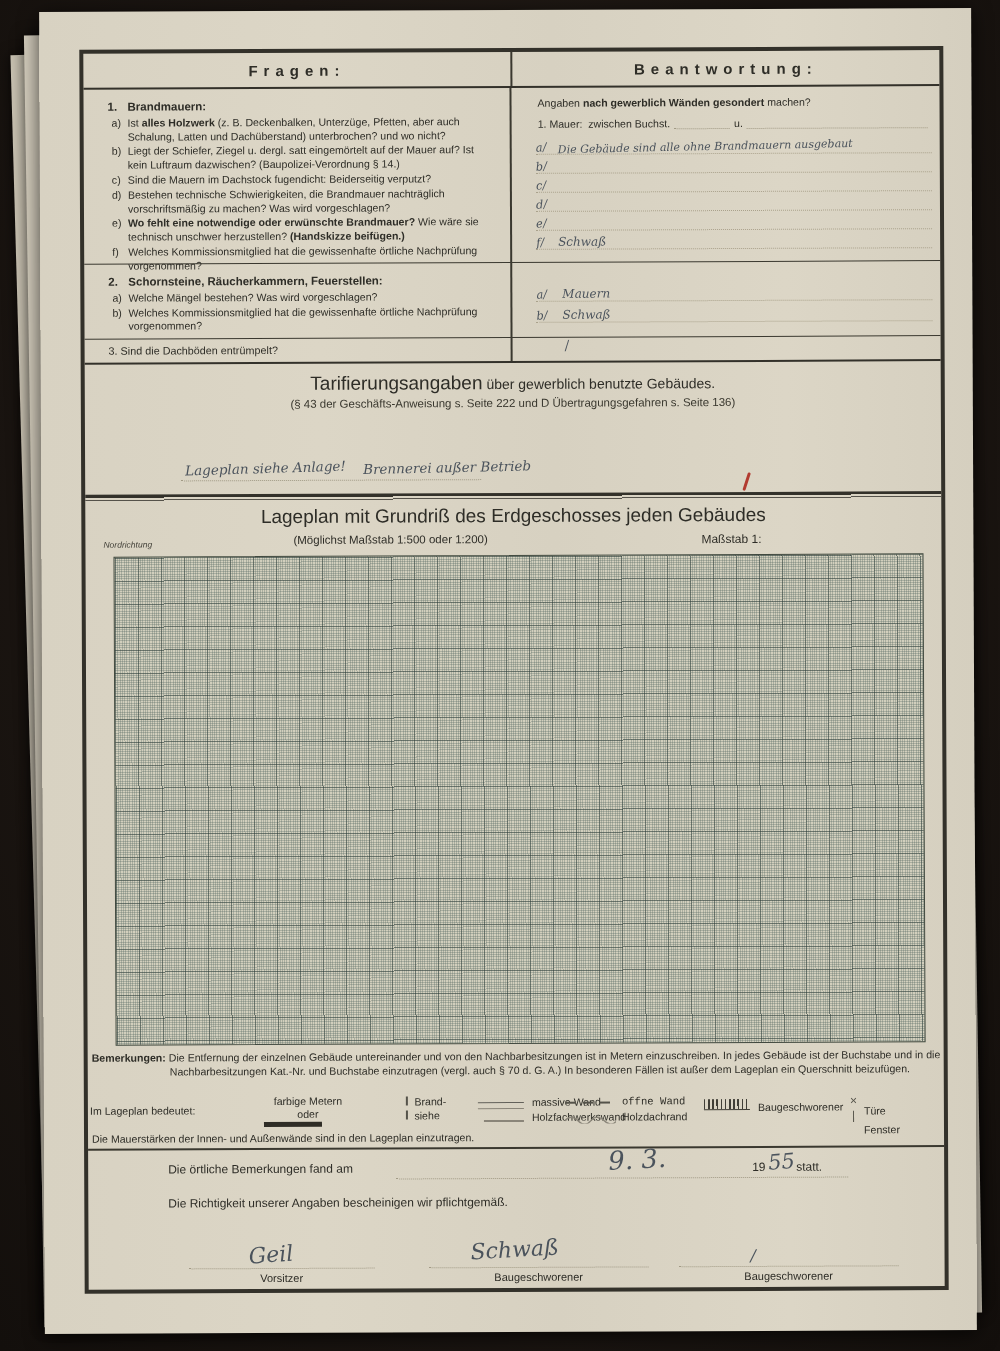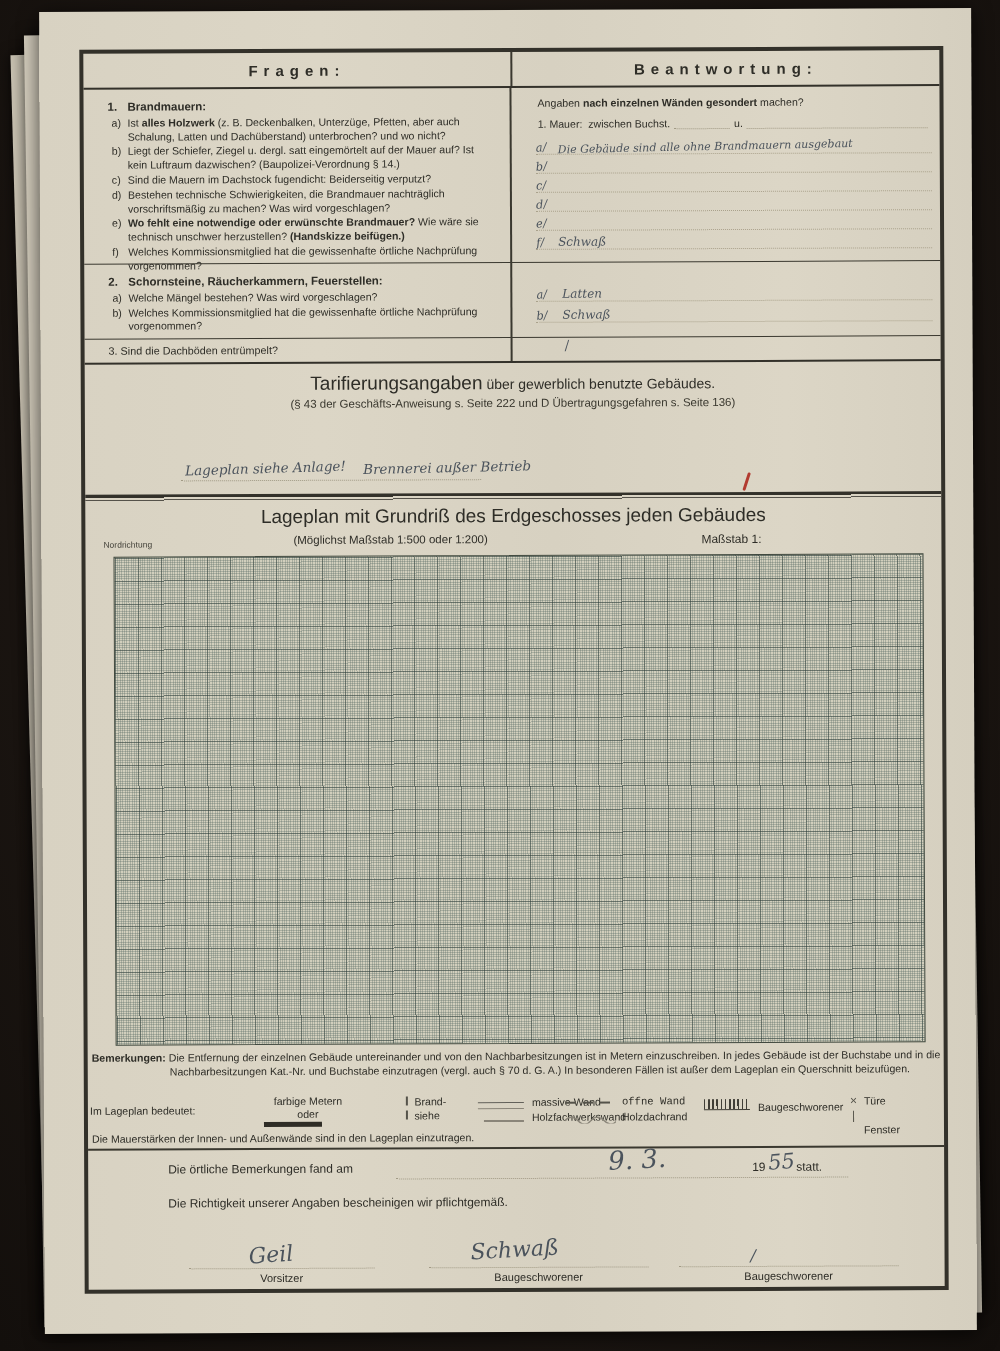--- a/index.html
+++ b/index.html
@@ -58,21 +58,21 @@
   .t-title .big{font-size:19px;}
   .t-sub{text-align:center;font-size:11.5px;margin-top:3px;color:#3a382f;}
   .t-note{position:absolute;left:100px;top:96px;font-size:13.5px;transform:rotate(-1.5deg);}
   .t-note2{position:absolute;left:278px;top:96px;font-size:13.5px;transform:rotate(-1deg);}
   .t-underline{position:absolute;left:96px;top:116px;width:300px;border-bottom:1px dotted #a19a85;}
   .t-red{position:absolute;left:660px;top:110px;width:2.5px;height:19px;background:#b23b30;transform:rotate(18deg);border-radius:2px;}
   .dbl-rule{flex:none;height:7px;background:linear-gradient(#33312a 0 3px, transparent 3px 5px, #55524a 5px 6px, transparent 6px 7px);}
   
   .lp-head{height:55px;position:relative;flex:none;}
   .lp-title{text-align:center;font-size:19px;padding-top:5px;}
-  .lp-nord{position:absolute;left:18px;top:38px;font-size:8.5px;color:#44423a;}
+  .lp-nord{position:absolute;left:18px;top:38px;font-size:8.5px;color:#44423a;font-style:italic;}
   .lp-sub{position:absolute;left:208px;top:33px;font-size:11.5px;text-align:center;}
   .lp-mass{position:absolute;left:616px;top:33px;font-size:12px;}
   .grid{
     flex:none;margin:0 18px 0 28px;height:487px;border:1px solid #41493f;
     background-color:#d2cfbd;
     background-image:
       repeating-linear-gradient(to right, rgba(42,58,54,.48) 0 1px, transparent 1px 23px),
       repeating-linear-gradient(to bottom, rgba(42,58,54,.48) 0 1px, transparent 1px 23px),
       repeating-linear-gradient(to right, rgba(78,98,92,.30) 0 1px, transparent 1px 2.3px),
       repeating-linear-gradient(to bottom, rgba(78,98,92,.30) 0 1px, transparent 1px 2.3px);
@@ -151,21 +151,21 @@
         <div class="qitem">
           <span class="qlbl">e)</span>
           <span class="qtxt"><b>Wo fehlt eine notwendige oder erwünschte Brandmauer?</b><span> Wie wäre sie technisch unschwer herzustellen? </span><b>(Handskizze beifügen.)</b></span>
         </div>
         <div class="qitem">
           <span class="qlbl">f)</span>
           <span class="qtxt">Welches Kommissionsmitglied hat die gewissenhafte örtliche Nachprüfung vorgenommen?</span>
         </div>
       </div>
       <div class="acell">
-        <div class="a-intro"><span>Angaben </span><b>nach einzelnen Wänden gesondert</b><span> machen?</span></div>
+        <div class="a-intro"><span>Angaben </span><b>nach gewerblich Wänden gesondert</b><span> machen?</span></div>
         <div class="a-mauer">
           <span>1. Mauer:</span>&nbsp;&nbsp;
           <span>zwischen Buchst.</span>
           <span class="gap1"></span>
           <span>u.</span>
           <span class="gap2"></span>
         </div>
         <div class="a-rows">
           <div class="a-row">
               <span class="hw hw-l">a/</span>
@@ -203,21 +203,21 @@
         </div>
         <div class="qitem">
           <span class="qlbl">b)</span>
           <span class="qtxt">Welches Kommissionsmitglied hat die gewissenhafte örtliche Nachprüfung vorgenommen?</span>
         </div>
       </div>
       <div class="acell">
         <div class="a-rows2">
           <div class="a-row2">
               <span class="hw hw-l">a/</span>
-              <span class="hw" style="font-size:12px;">Latten</span>
+              <span class="hw" style="font-size:12px;">Mauern</span>
             </div>
           <div class="a-row2">
               <span class="hw hw-l">b/</span>
               <span class="hw" style="font-size:12px;">Schwaß</span>
             </div>
         </div>
       </div>
     </div>
 
     <div class="qa row-q3">
@@ -265,21 +265,21 @@
         <div class="lg" style="left:444px;top:17px;">Holzfachwerkswand</div>
         <div class="sym-dash" style="left:478px;top:8px;"></div>
         <div class="lg" style="left:534px;top:2px;font-family:Liberation Mono, monospace;">offne Wand</div>
         <svg style="position:absolute;left:476px;top:22px;" width="52" height="8">
             <path d="M1 5 q6 -7 13 0 t13 0 t13 0 t13 0" fill="none" stroke="#8a8579" stroke-width="1.3"></path>
           </svg>
         <div class="lg" style="left:534px;top:17px;">Holzdachrand</div>
         <div class="sym-hatch" style="left:616px;top:6px;"></div>
         <div class="lg" style="left:670px;top:8px;">Baugeschworener</div>
         <div class="lg x-mark" style="left:762px;top:1px;">×</div>
-        <div class="lg" style="left:776px;top:2px;">Türe</div>
+        <div class="lg" style="left:776px;top:12px;">Türe</div>
         <div class="lg x-mark" style="left:764px;top:16px;">|</div>
         <div class="lg" style="left:776px;top:31px;">Fenster</div>
       </div>
       <div class="lg" style="position:absolute;left:4px;top:87px;">Die Mauerstärken der Innen- und Außenwände sind in den Lageplan einzutragen.</div>
     </div>
 
     <div class="foot">
       <div class="f-bes">Die örtliche Bemerkungen fand am</div>
       <div class="f-line"></div>
       <span class="hw f-date">9. 3.</span>

